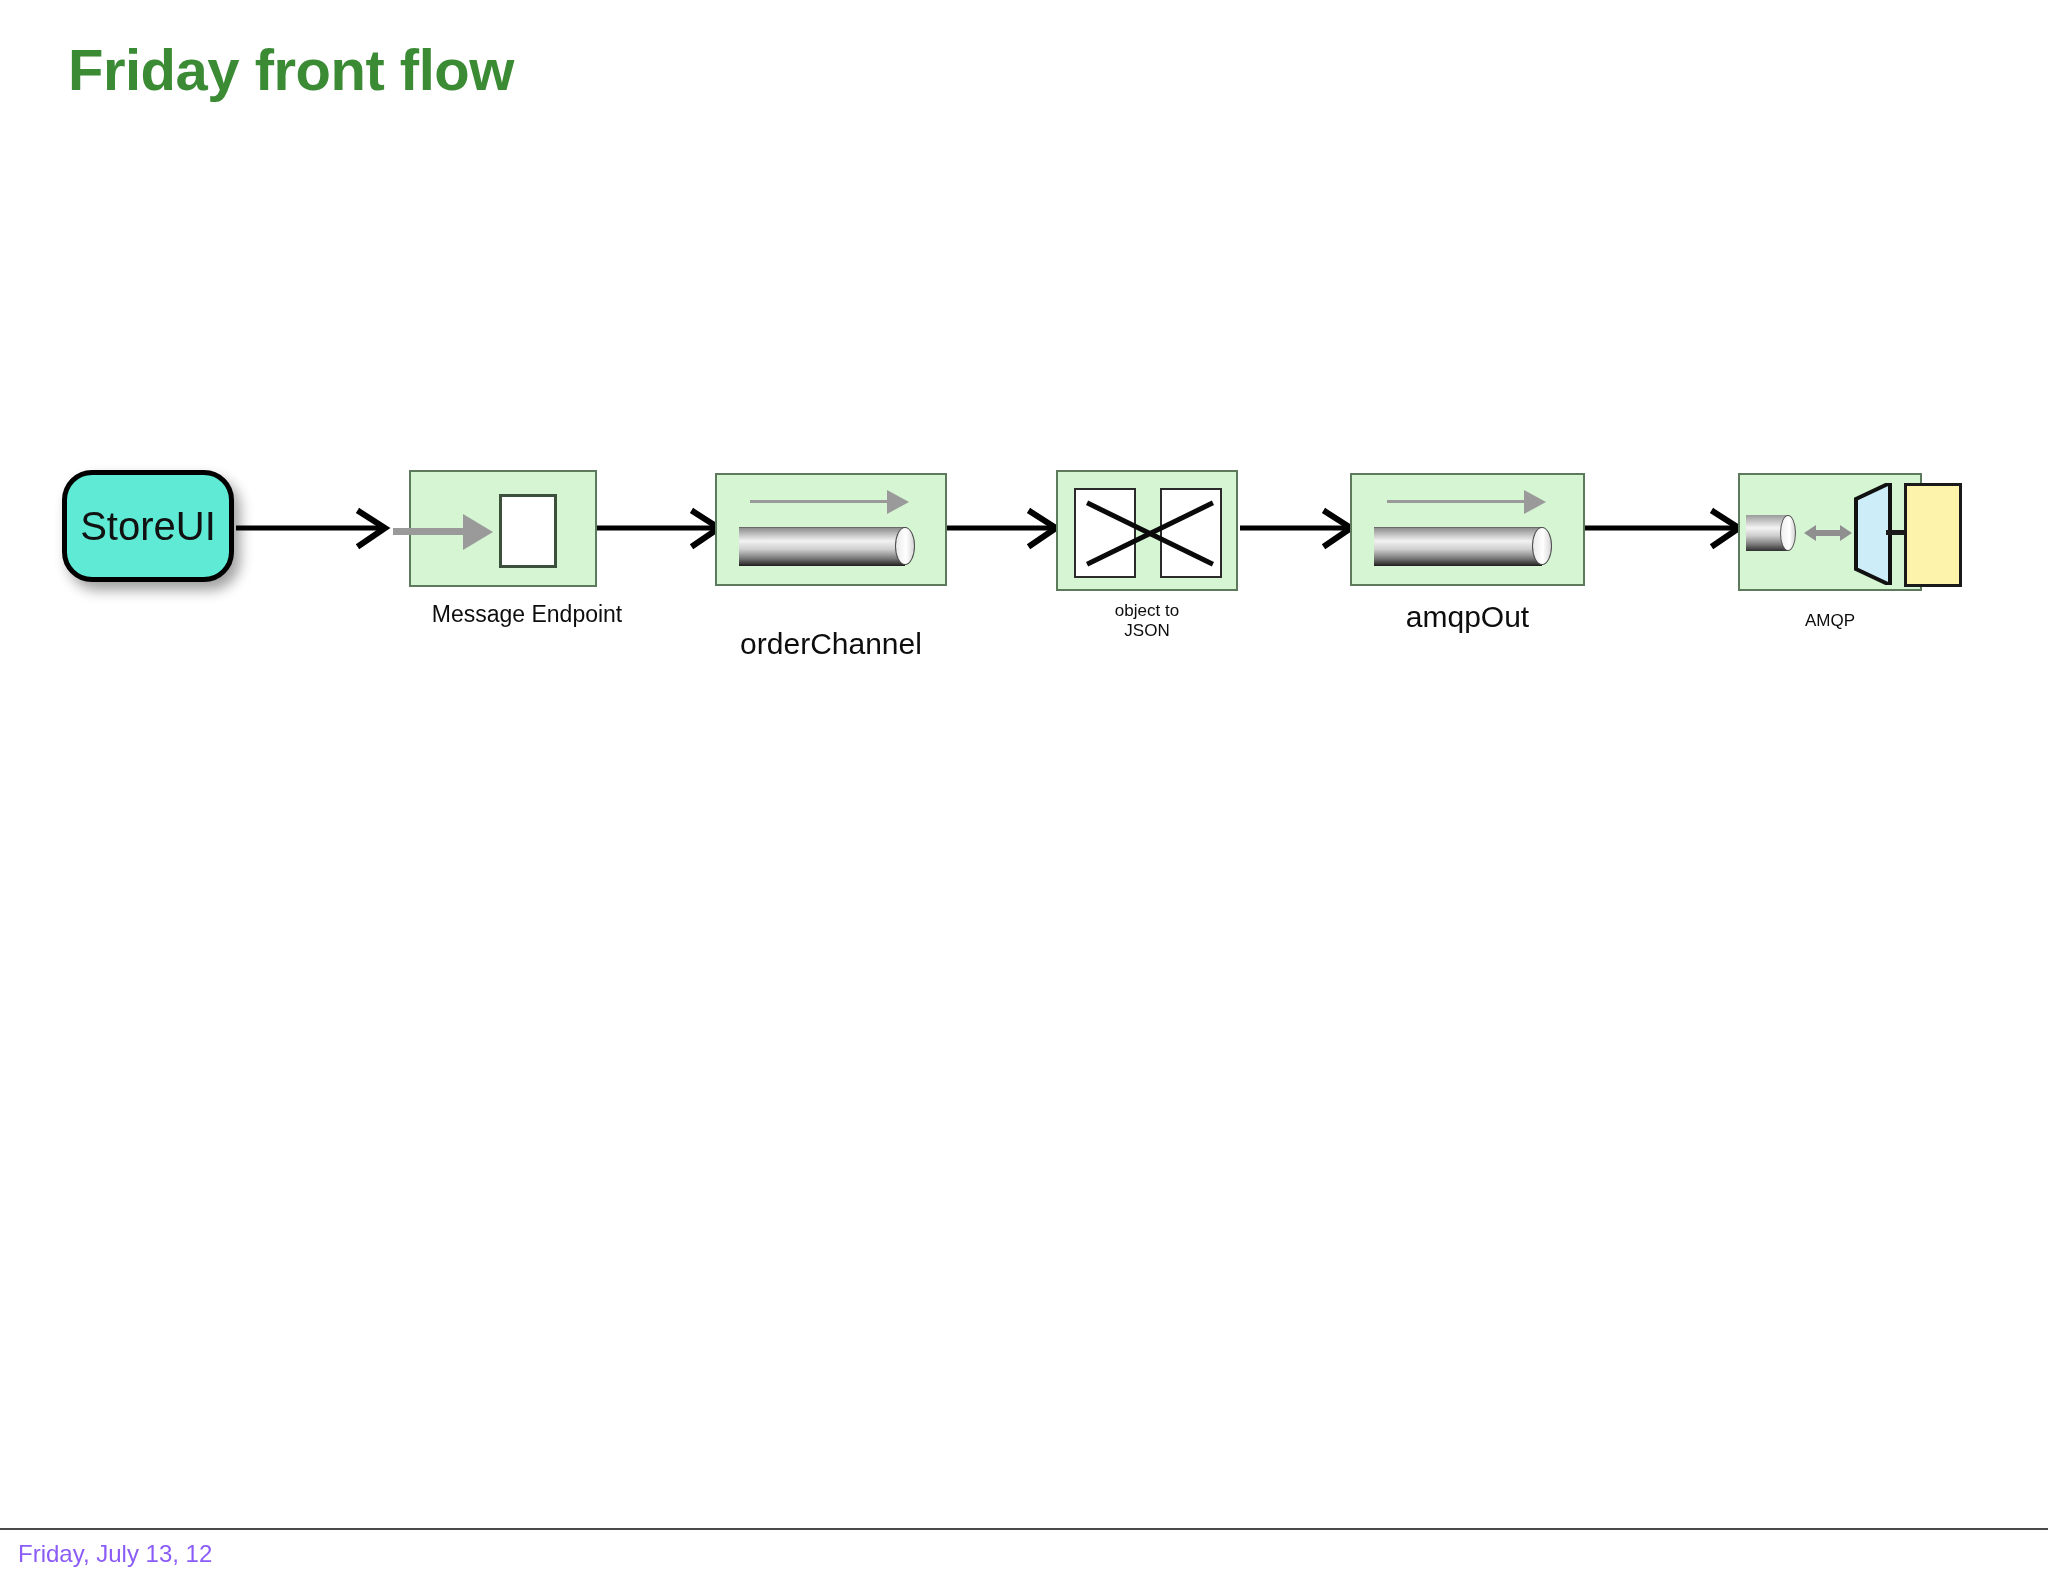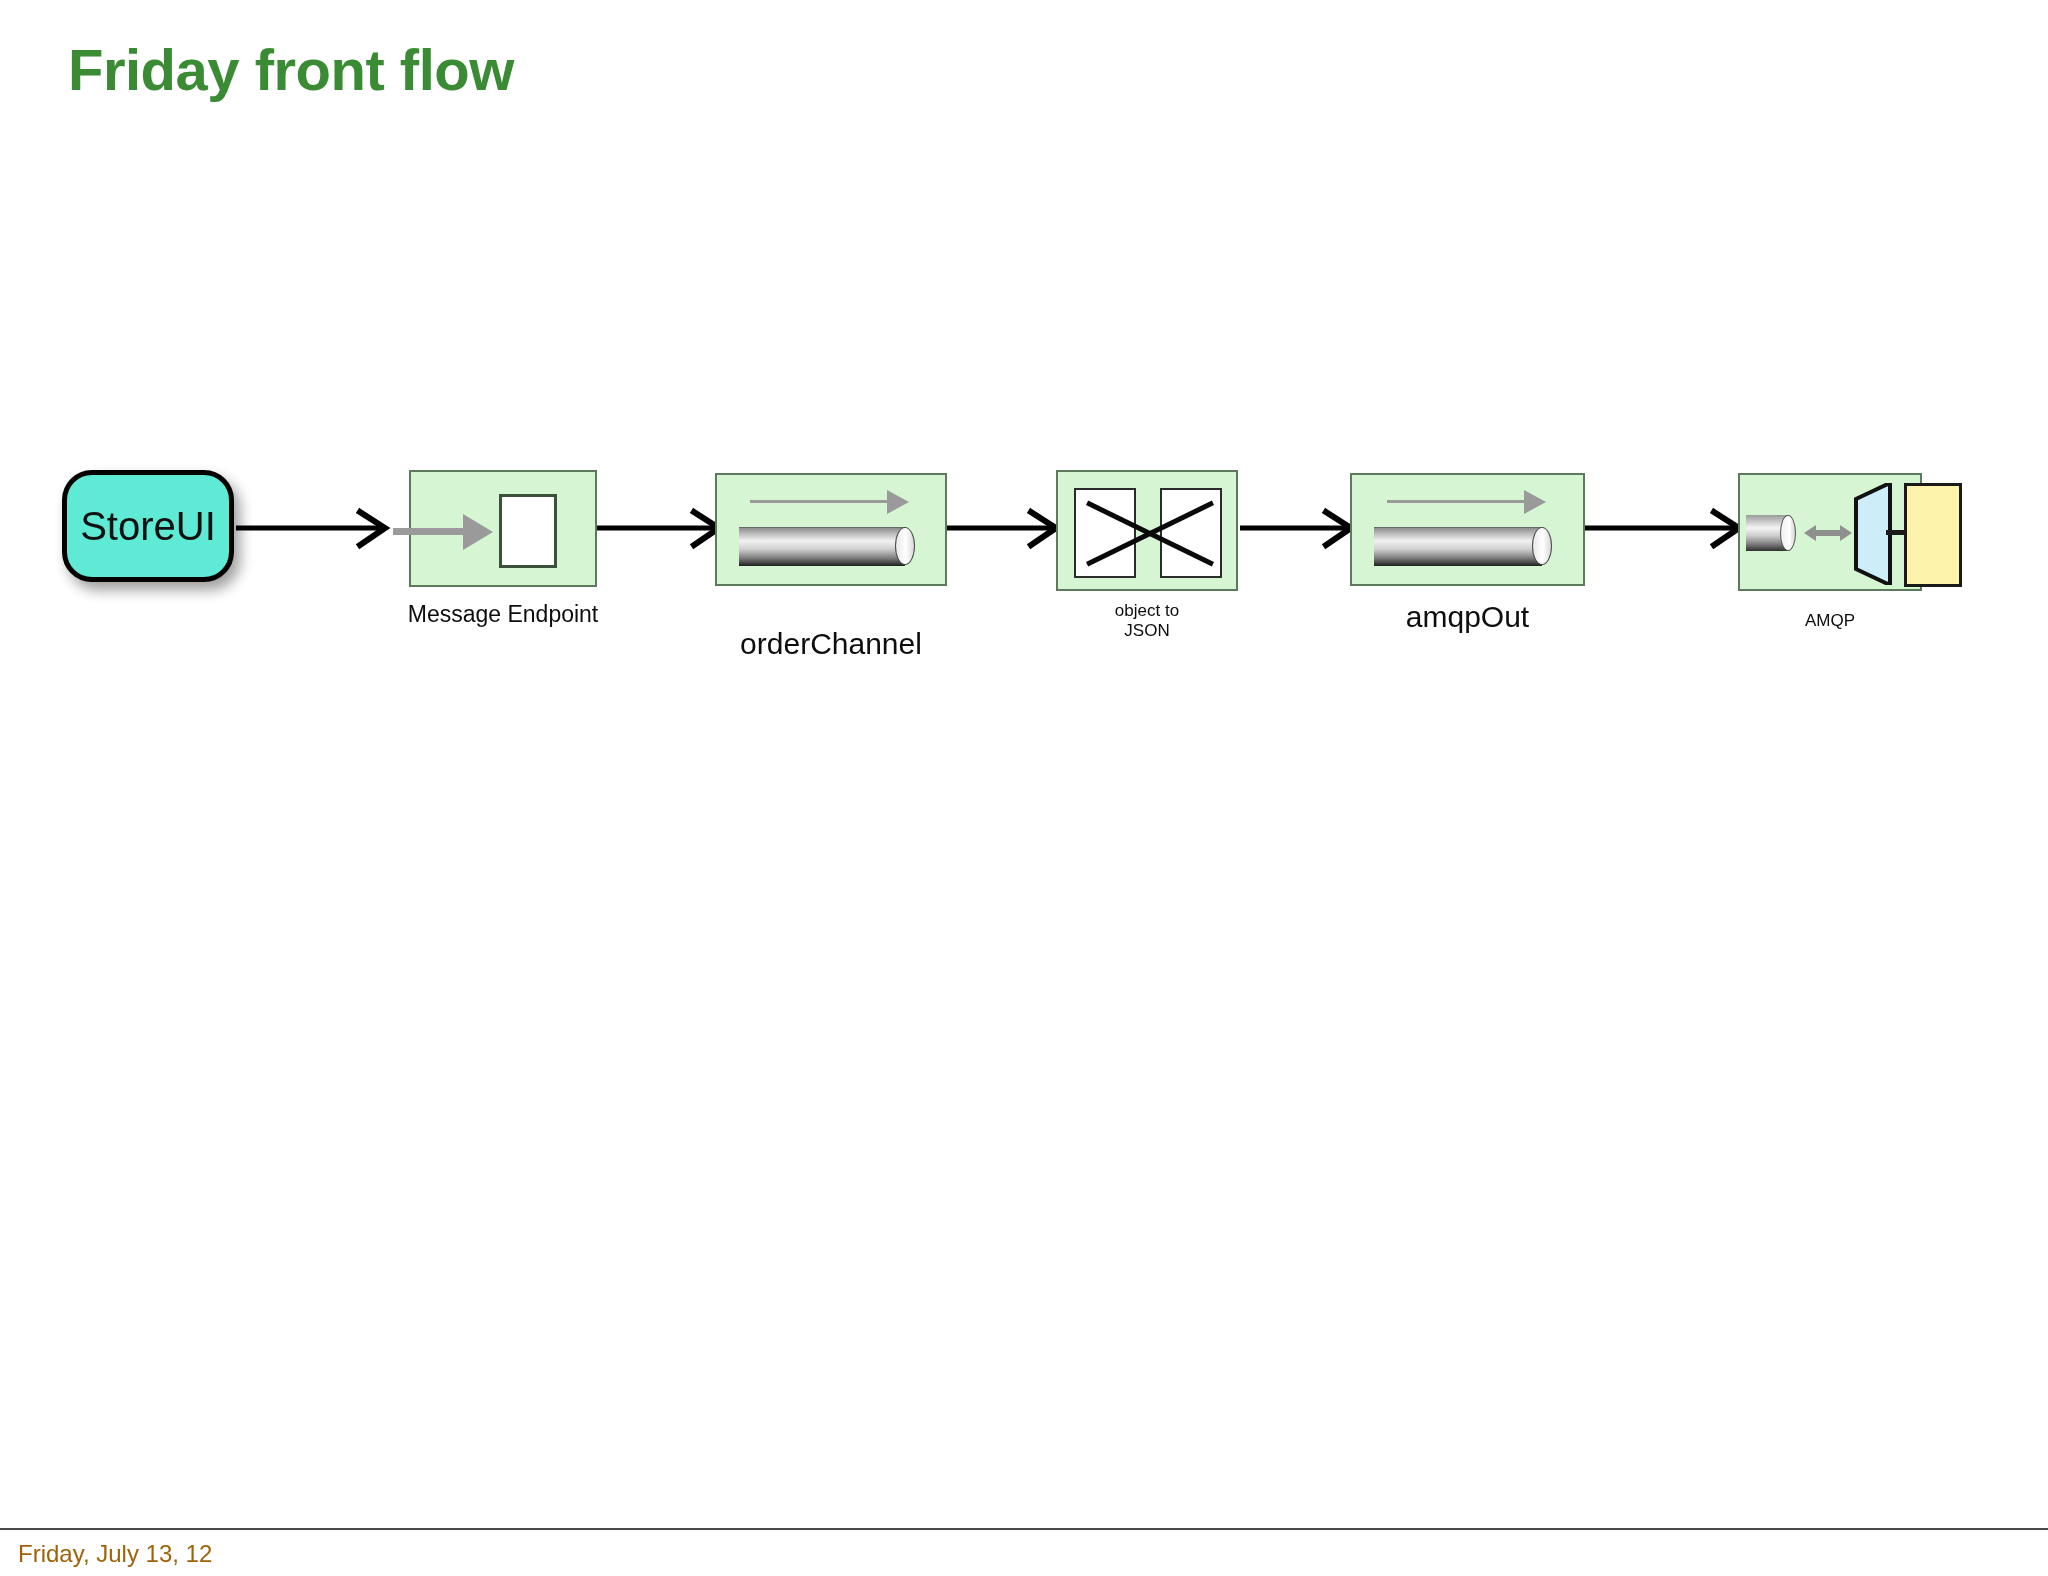--- a/index.html
+++ b/index.html
@@ -95,21 +95,21 @@
     position: absolute;
     top: 100%;
     left: 50%;
     transform: translateX(-50%);
     margin-top: 14px;
     text-align: center;
     white-space: pre;
     line-height: 1.16;
     color: #0d0d0d;
   }
-  .label-sm { font-size: 23px; }
+  .label-sm { font-size: 23px; margin-left: 24px; }
   .label-md { font-size: 17px; }
   .label-lg { font-size: 30px; }
 
   
   .endpoint-square {
     position: absolute;
     box-sizing: border-box;
     background: #ffffff;
     border: 3px solid #3c513c;
   }
@@ -220,21 +220,21 @@
     top: 1528px;
     width: 2048px;
     height: 2px;
     background: #4a4a4a;
   }
   #footer-date {
     position: absolute;
     left: 18px;
     top: 1540px;
     font-size: 24px;
-    color: #a16207;
+    color: #8b5cf6;
     white-space: nowrap;
   }
 </style>
 </head>
 <body>
 
 <div id="slide-title">Friday front flow</div>
 
 <div id="diagram">
 

